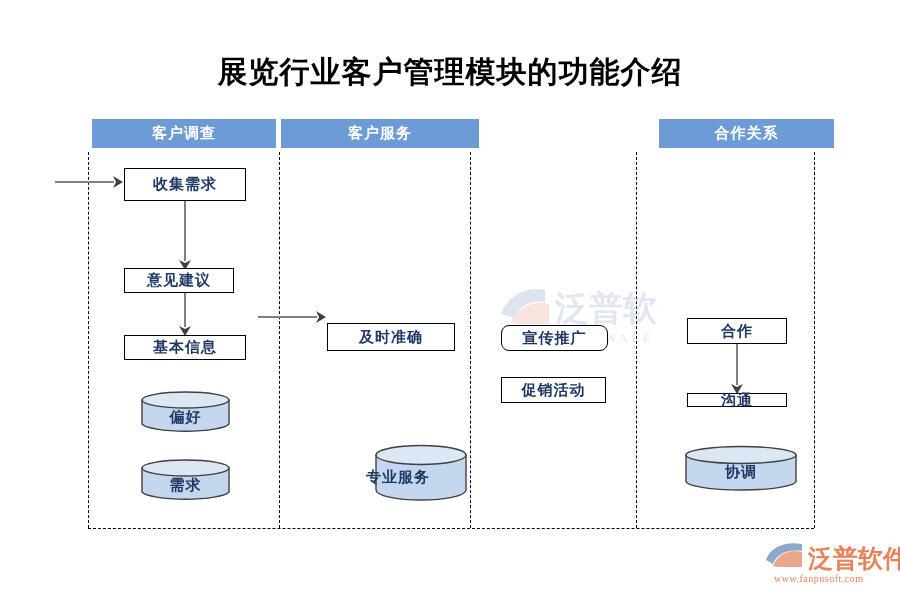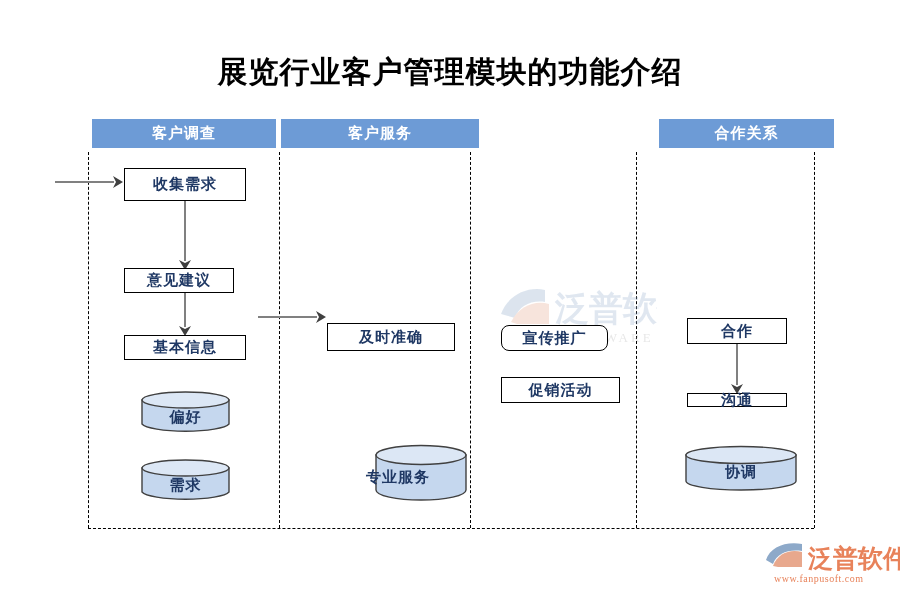--- a/index.html
+++ b/index.html
@@ -222,21 +222,21 @@
 
   <div class="cyl" style="left:329px; top:444px;padding-left:46px;">
     <svg width="92" height="58" viewBox="0 0 92 58">
       <path d="M1 11 L1 46 A45 10 0 0 0 91 46 L91 11 Z" fill="#c5d7ee" stroke="#404040" stroke-width="1.4"></path>
       <ellipse cx="46" cy="11" rx="45" ry="9.5" fill="#dce7f5" stroke="#404040" stroke-width="1.4"></ellipse>
     </svg>
     <div class="cyl-label" style="top:24px;">专业服务</div>
   </div>
 
   <div class="proc-box" style="left:501px; top:325px; width:107px; height:26px;border-radius:8px;">宣传推广</div>
-  <div class="proc-box" style="left:501px; top:377px; width:119px; height:26px;">促销活动</div>
+  <div class="proc-box" style="left:501px; top:377px; width:105px; height:26px;">促销活动</div>
 
   <div class="proc-box" style="left:687px; top:318px; width:100px; height:26px;">合作</div>
   <div class="proc-box" style="left:687px; top:393px; width:100px; height:14px;">沟通</div>
 
   <div class="cyl" style="left:685px; top:445px;">
     <svg width="112" height="46" viewBox="0 0 112 46">
       <path d="M1 10 L1 36 A55 9 0 0 0 111 36 L111 10 Z" fill="#c5d7ee" stroke="#404040" stroke-width="1.4"></path>
       <ellipse cx="56" cy="10" rx="55" ry="8.5" fill="#dce7f5" stroke="#404040" stroke-width="1.4"></ellipse>
     </svg>
     <div class="cyl-label" style="top:18px;">协调</div>

